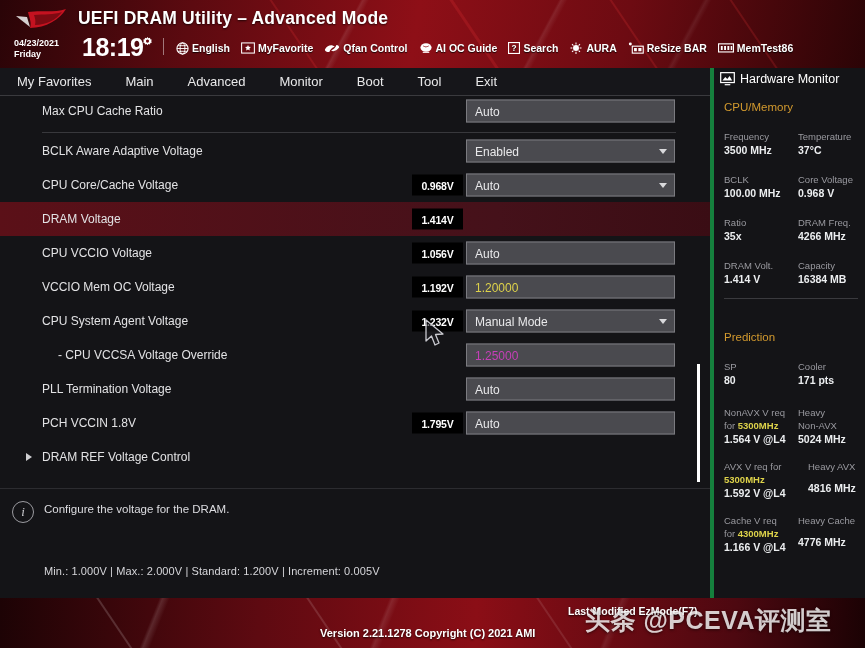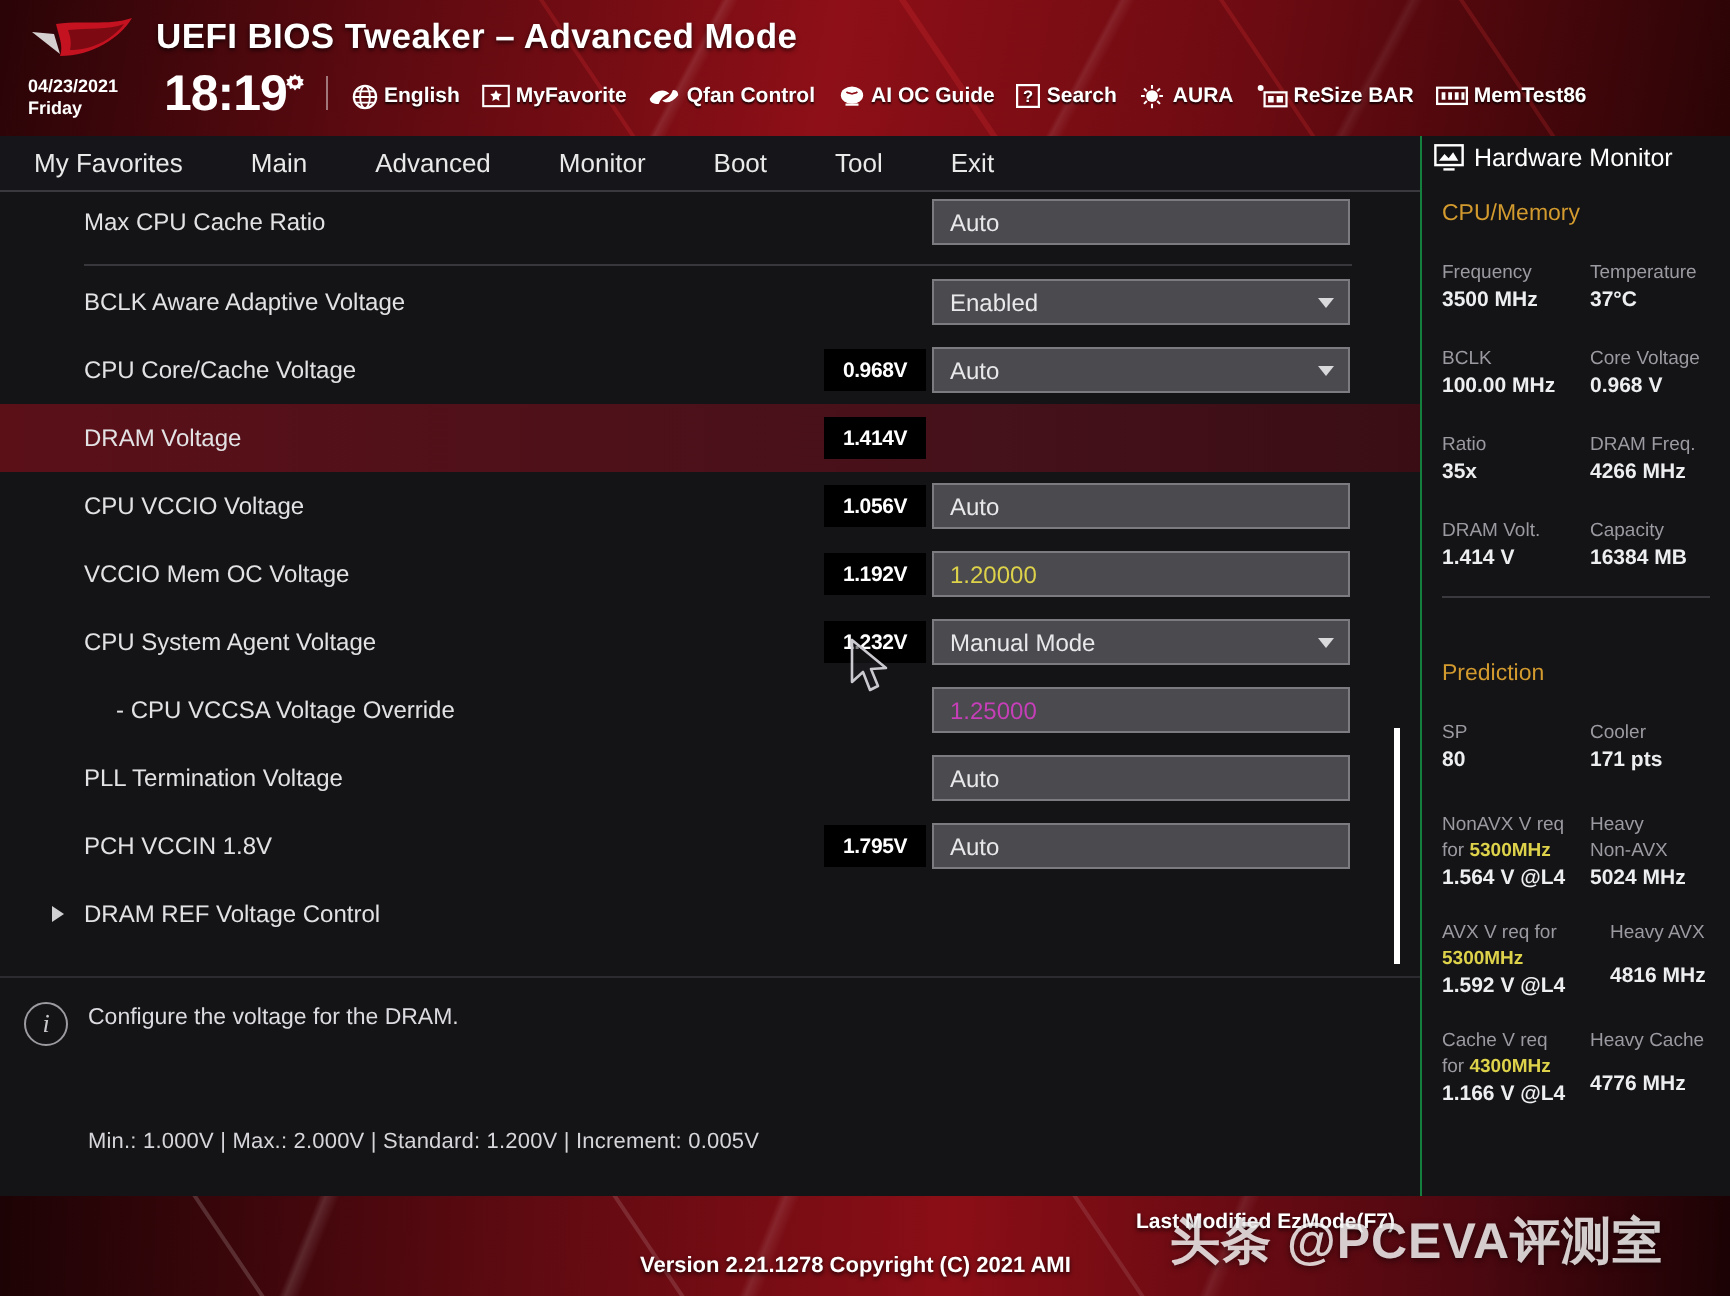--- a/index.html
+++ b/index.html
@@ -154,21 +154,21 @@
     font-size: 11.5px; color: #dcdce0;
   }
   .help-range {
     position: absolute; left: 44px; top: 76px;
     font-size: 11px; color: #d6d6da; letter-spacing: 0.1px;
   }
 
   
   .sidebar {
     position: absolute; left: 710px; top: 68px; width: 155px; height: 530px;
-    background: #141417; border-left: 1px solid #15803d;
+    background: #141417; border-left: 4px solid #15803d;
   }
   .hw-head {
     position: absolute; left: 6px; top: 4px; display: flex;
     align-items: center; gap: 5px;
   }
   .hw-head-text { font-size: 12.5px; color: #ffffff; font-weight: normal; }
   .sect-title {
     position: absolute; left: 10px; font-size: 11.5px; color: #d39a2e;
   }
   .hw-grid { position: absolute; left: 10px; width: 145px; }
@@ -220,21 +220,21 @@
     <div class="hdr-streak" style="left:480px;top:-40px;width:3px;height:170px;"></div>
     <div class="hdr-streak" style="left:640px;top:-40px;width:2px;height:170px;"></div>
     <div class="hdr-streak" style="left:760px;top:-40px;width:2px;height:170px;"></div>
 
     <svg class="rog-logo" viewBox="0 0 58 28">
       <path d="M2 9 L16 20 L13 10 Z" fill="#e8e8e8" opacity="0.9"></path>
       <path d="M14 5 C26 3 40 6 52 2 C46 12 32 21 16 21 C18 16 15 10 14 5 Z" fill="#c41220"></path>
       <path d="M20 8 C30 7 40 8 48 5 C42 13 32 18 21 18 C22 14 21 11 20 8 Z" fill="#7d0a12"></path>
     </svg>
 
-    <div class="title">UEFI BIOS Tweaker – Advanced Mode</div>
+    <div class="title">UEFI DRAM Utility – Advanced Mode</div>
 
     <div class="datebox">
       <div>04/23/2021</div>
       <div>Friday</div>
     </div>
 
     <div class="clock">18:19</div>
 
     <svg class="clock-gear" viewBox="0 0 16 16">
       <path fill="#ffffff" d="M8 1.2l1.2 1.5 1.9-.5.4 1.9 1.9.5-.9 1.7.9 1.7-1.9.5-.4 1.9-1.9-.5L8 11.4 6.8 9.9l-1.9.5-.4-1.9-1.9-.5.9-1.7-.9-1.7 1.9-.5.4-1.9 1.9.5z"></path>

